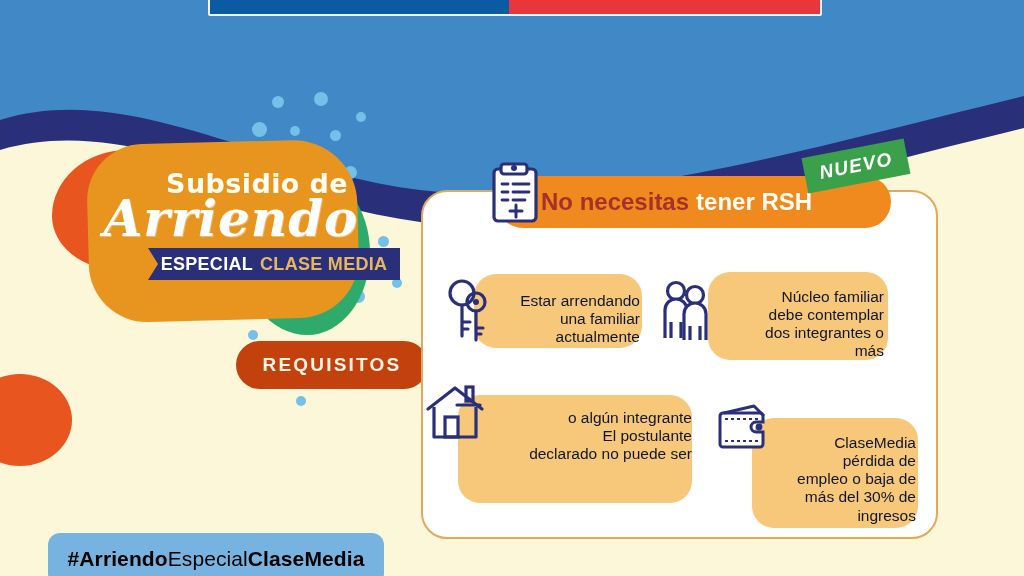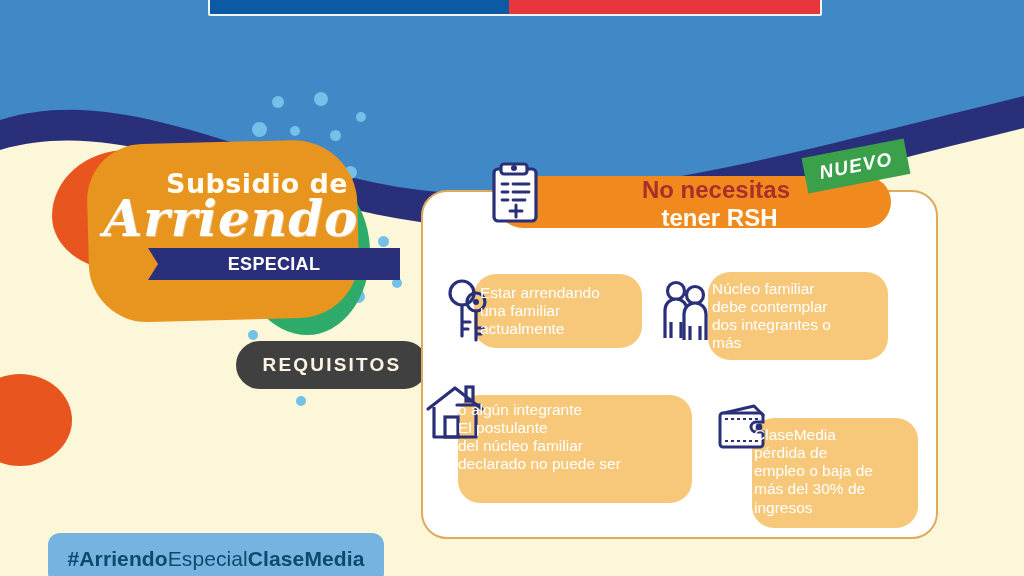--- a/index.html
+++ b/index.html
@@ -43,56 +43,56 @@
           text-shadow:1px 1px 0 rgba(255,255,255,.35);}
   .ribbon{position:absolute;left:148px;top:248px;width:252px;height:32px;
           background:#2a2f7a;
           clip-path:polygon(0 0,100% 0,100% 100%,0 100%,10px 50%);
           display:flex;align-items:center;justify-content:center;gap:7px;}
   .ribbon .w{color:#ffffff;font-size:18px;font-weight:700;letter-spacing:.3px;}
   .ribbon .g{color:#e7b760;font-size:18px;font-weight:700;letter-spacing:.3px;}
 
   
   .requisitos{position:absolute;left:236px;top:341px;width:192px;height:48px;
-              background:#404040;border-radius:26px;display:flex;
+              background:#c2410c;border-radius:26px;display:flex;
               align-items:center;justify-content:center;}
   .requisitos span{color:#fdf4e4;font-size:19px;font-weight:700;letter-spacing:2.2px;}
 
   
   .hashtag{position:absolute;left:48px;top:533px;width:336px;height:52px;
            background:#77b3e0;border-radius:12px;display:flex;
            align-items:center;justify-content:center;}
-  .hashtag span{color:#0c4a6e;font-size:21px;letter-spacing:.1px;}
+  .hashtag span{color:#000000;font-size:21px;letter-spacing:.1px;}
   .hashtag .b{font-weight:700;}
   .hashtag .r{font-weight:400;}
 
   
   .card{position:absolute;left:421px;top:190px;width:513px;height:345px;
         background:#ffffff;border:2px solid #e0a95c;border-radius:26px;}
 
   
   .hdr{position:absolute;left:497px;top:176px;width:394px;height:52px;
        background:#f08a1e;border-radius:10px 26px 26px 26px;
-       display:flex;align-items:center;padding-left:44px;box-sizing:border-box;flex-direction:column;}
+       display:flex;align-items:center;padding-left:44px;box-sizing:border-box;}
   .hdr .red{color:#a7312a;font-size:24px;font-weight:700;}
   .hdr .wht{color:#fffdf4;font-size:24px;font-weight:700;margin-left:7px;}
 
   .clip-icon{position:absolute;left:489px;top:162px;width:54px;height:62px;}
 
   
   .nuevo{position:absolute;left:804px;top:148px;width:104px;height:36px;
          background:#3aa14a;transform:rotate(-11deg);
          display:flex;align-items:center;justify-content:center;}
   .nuevo span{color:#ffffff;font-size:19px;font-weight:700;letter-spacing:1.3px;
               font-style:italic;}
 
   
   .req{position:absolute;}
   .req .bubble{position:absolute;background:#f8c87a;border-radius:22px;}
-  .req .txt{position:absolute;color:#ffffff;text-align:left;line-height:1.17;}
+  .req .txt{position:absolute;color:#0f172a;text-align:right;line-height:1.17;margin-top:8px;}
   .req .ico{position:absolute;}
 
   
   .r1{left:444px;top:272px;width:200px;height:78px;}
   .r1 .bubble{left:30px;top:2px;width:168px;height:74px;}
   .r1 .txt{left:36px;top:12px;width:160px;font-size:15.5px;}
   .r1 .ico{left:0px;top:6px;width:52px;height:68px;}
 
   
   .r2{left:660px;top:272px;width:228px;height:92px;}
@@ -162,20 +162,21 @@
   <div class="title-wrap">
     <div class="blob-red"></div>
     <div class="blob-green"></div>
     <div class="blob-orange"></div>
     <div class="t-sub">Subsidio de</div>
     <div class="t-main">Arriendo</div>
   </div>
 
   <div class="ribbon">
     <span class="w">ESPECIAL</span>
+    <span class="g">CLASE MEDIA</span>
   </div>
 
   <div class="requisitos">
     <span>REQUISITOS</span>
   </div>
 
   <div class="card"></div>
 
   <div class="hdr">
     <span class="red">No necesitas</span>
@@ -249,21 +250,20 @@
         <path d="M4 26 L31 5 L58 26" fill="none" stroke="#2a2f7a" stroke-width="3.2" stroke-linejoin="round" stroke-linecap="round"></path>
         <path d="M10 24 L10 54 L52 54 L52 24" fill="none" stroke="#2a2f7a" stroke-width="3.2" stroke-linejoin="round"></path>
         <rect x="42" y="4" width="7" height="14" fill="none" stroke="#2a2f7a" stroke-width="3.2"></rect>
         <rect x="21" y="34" width="13" height="20" fill="none" stroke="#2a2f7a" stroke-width="3.2"></rect>
         <line x1="33" y1="22" x2="56" y2="22" stroke="#2a2f7a" stroke-width="3.2" stroke-linecap="round"></line>
       </svg>
     </div>
     <div class="txt">
       <div>o algún integrante</div>
       <div>El postulante</div>
-      <div>del núcleo familiar</div>
       <div>declarado no puede ser</div>
     </div>
   </div>
 
   <div class="req r4">
     <div class="bubble"></div>
     <div class="ico">
       <svg viewBox="0 0 58 46">
         <path d="M6 12 L6 40 a3 3 0 0 0 3 3 L46 43 a3 3 0 0 0 3 -3 L49 28 L42 28 a5 5 0 0 1 0 -10 L49 18 L49 12 a3 3 0 0 0 -3 -3 L9 9 a3 3 0 0 0 -3 3 Z" fill="#fff" stroke="#2a2f7a" stroke-width="3"></path>
         <path d="M10 9 L40 2 L50 12" fill="none" stroke="#2a2f7a" stroke-width="3" stroke-linejoin="round"></path>

